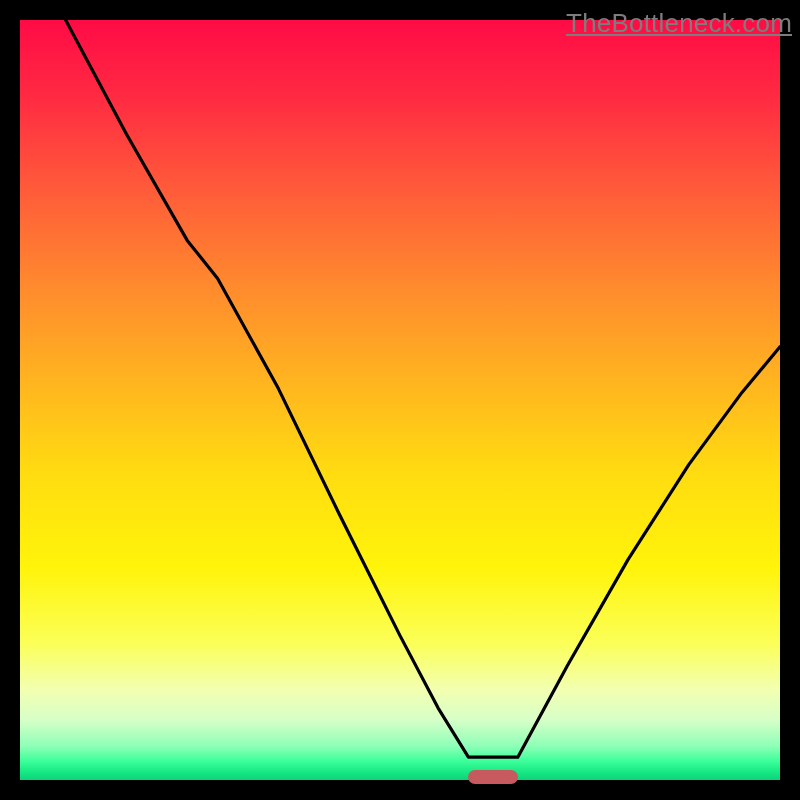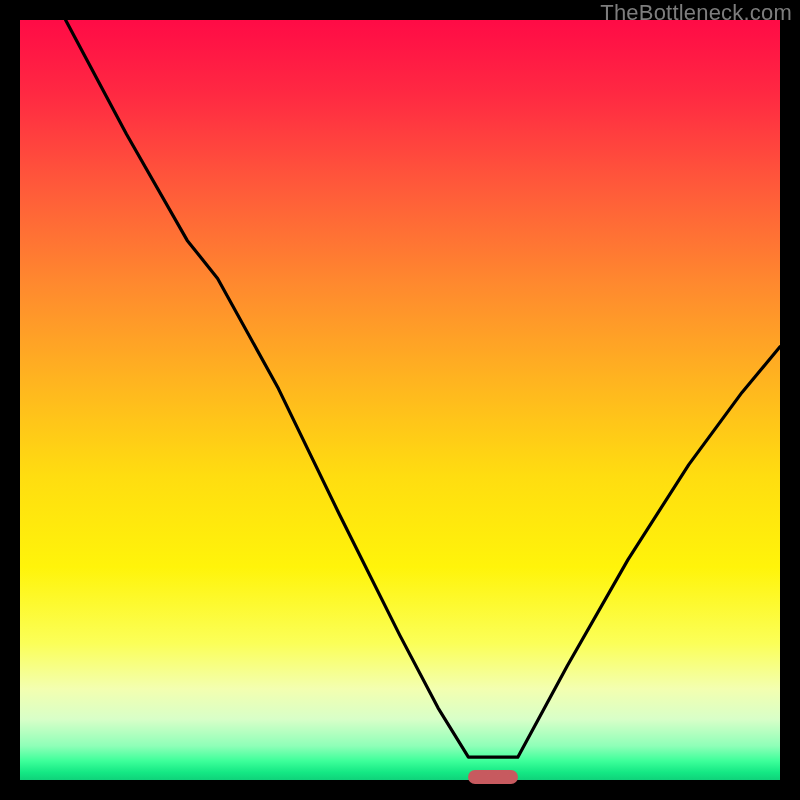--- a/index.html
+++ b/index.html
@@ -41,26 +41,27 @@
     height: 760px;
   }
   .marker {
     position: absolute;
     height: 14px;
     border-radius: 7px;
     background: #c75a5f;
   }
   .watermark {
     position: absolute;
-    top: 0;
+    top: 8px;
     right: 8px;
     color: #7d7d7d;
-    font-size: 22px;
+    font-size: 26px;
     font-weight: 400;
     letter-spacing: 0.2px;
+    text-decoration: underline;
   }
 </style>
 </head>
 <body>
 
 <div class="frame">
 
   <div class="plot">
 
     <svg class="gradient" viewBox="0 0 760 760" preserveAspectRatio="none">

